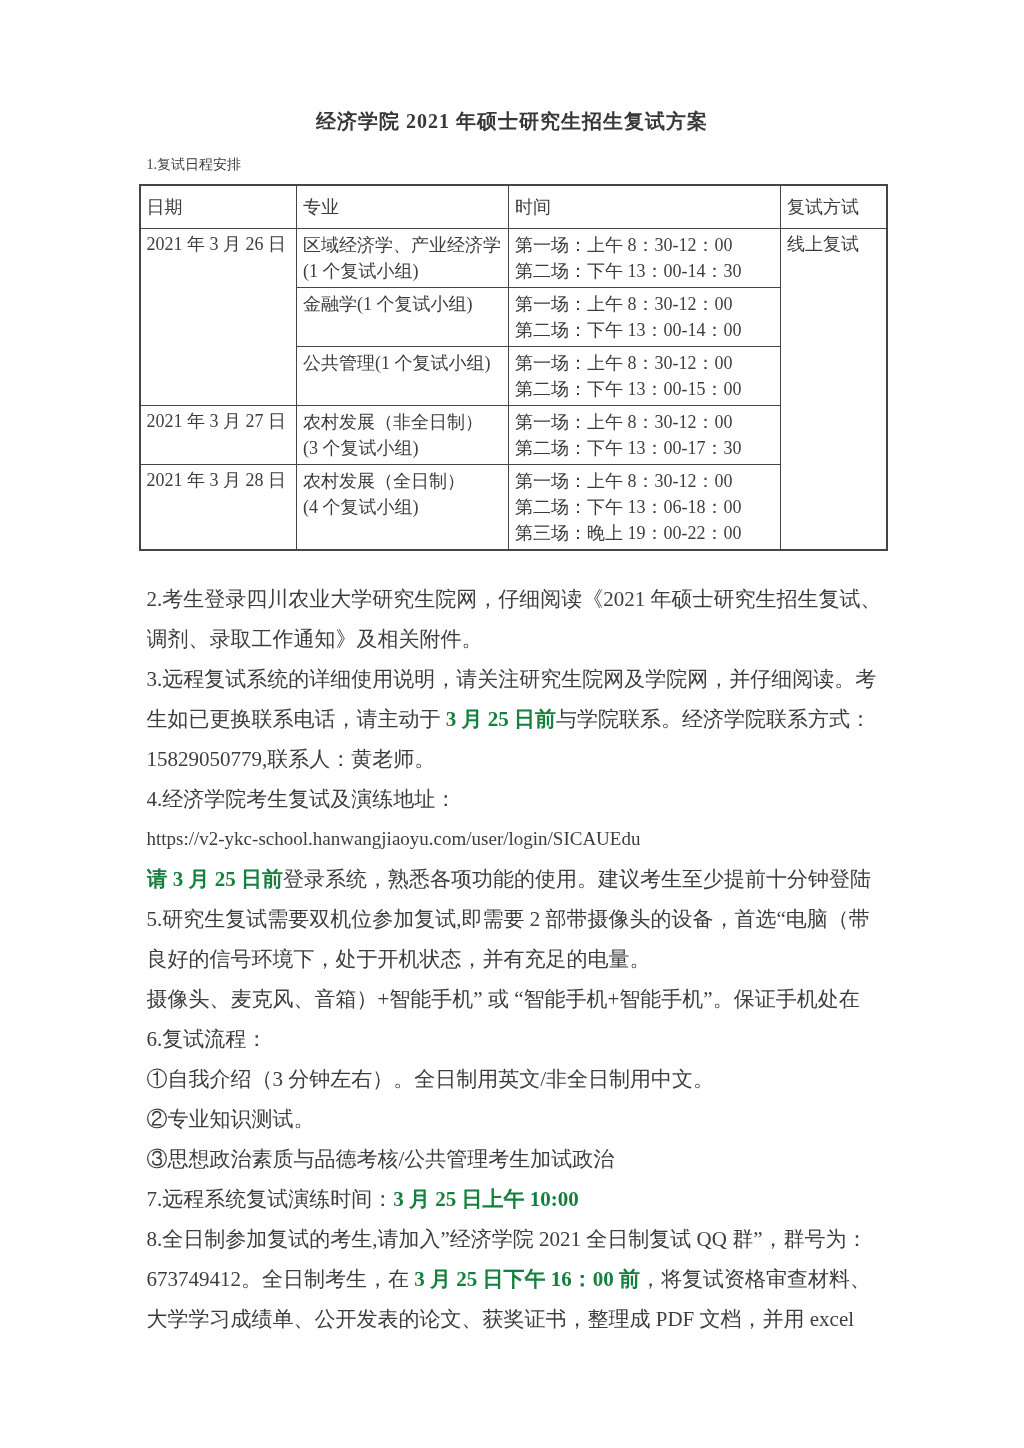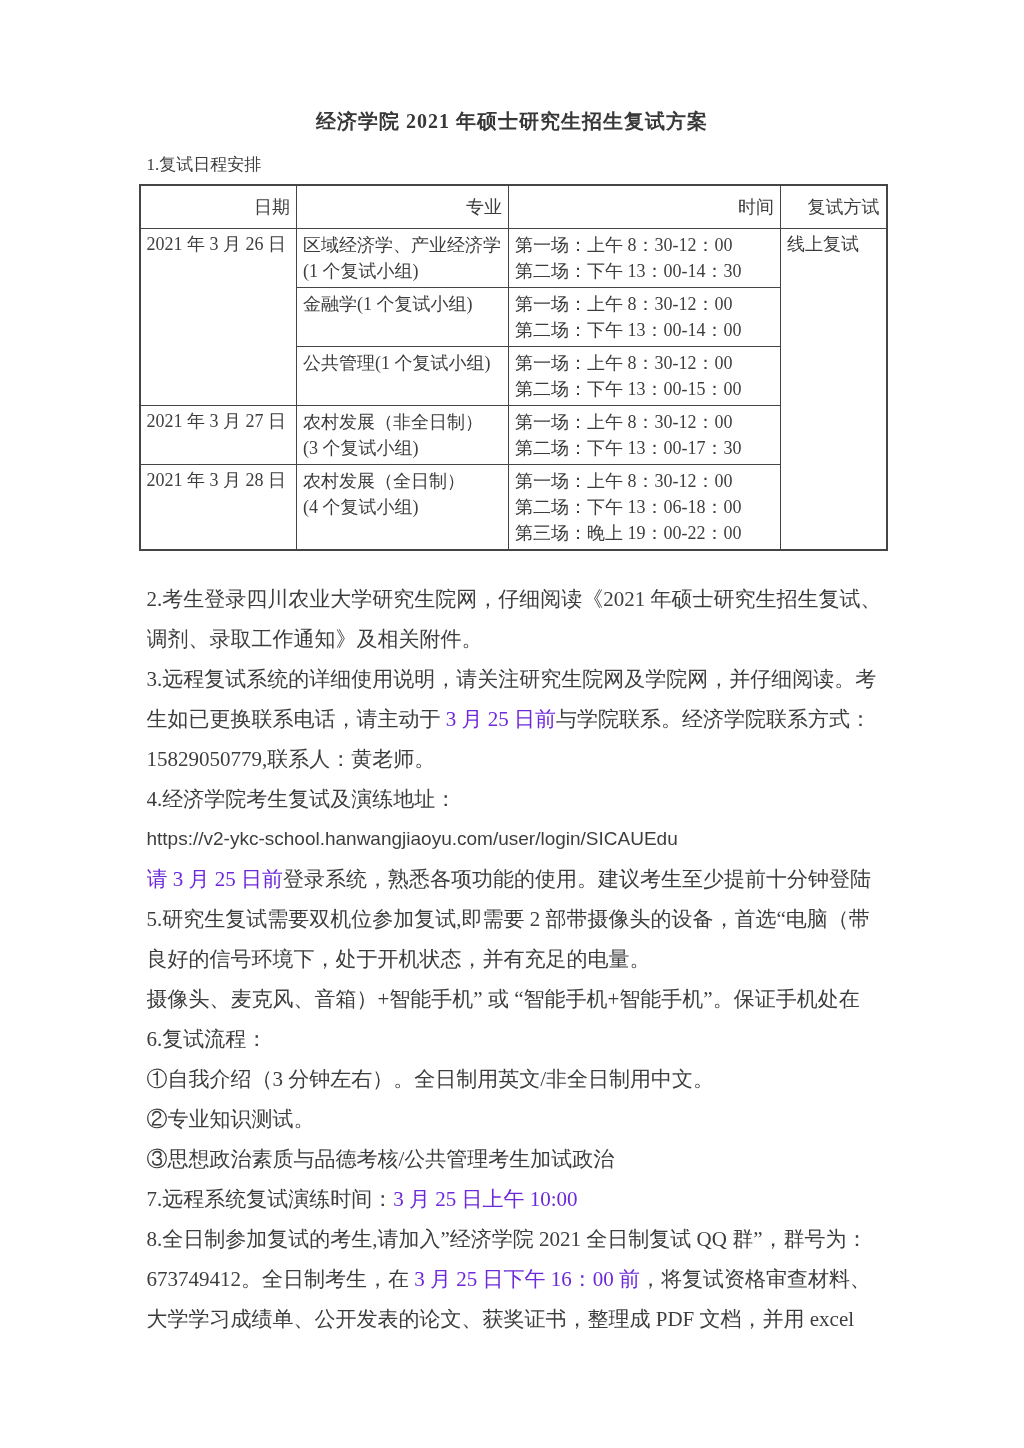--- a/index.html
+++ b/index.html
@@ -18,38 +18,38 @@
   }
   .doc-title {
     text-align: center;
     font-size: 20px;
     font-weight: bold;
     color: #383838;
     letter-spacing: 1px;
     line-height: 42px;
   }
   .section-heading {
-    font-size: 17px;
+    font-size: 14px;
     line-height: 26px;
     margin: 10px 0 6px 8px;
   }
   table.schedule {
     width: 100%;
     border-collapse: collapse;
     table-layout: fixed;
     font-size: 18px;
     color: #3d3d3d;
   }
   table.schedule, table.schedule th, table.schedule td {
     border: 1.5px solid #454545;
   }
   table.schedule { border-width: 2px; }
   table.schedule th {
     font-weight: normal;
-    text-align: right;
+    text-align: left;
     vertical-align: middle;
     padding: 2px 6px;
     height: 43px;
   }
   table.schedule td {
     text-align: left;
     vertical-align: top;
     padding: 3px 6px;
     margin-top: 9px;
   }
@@ -68,23 +68,23 @@
     padding-left: 8px;
     padding-right: 2px;
     font-size: 21px;
   }
   .line {
     line-height: 40px;
     height: 40px;
     white-space: nowrap;
     overflow: hidden;
   }
-  .bold { font-weight: normal; color: #6d28d9; }
+  .bold { font-weight: bold; color: #15803d; }
   .url-line {
-    font-family: Liberation Sans, sans-serif;
+    font-family: Liberation Serif, serif;
     font-size: 19px;
   }
 </style>
 </head>
 <body>
 
 <div class="content">
 
   <div class="doc-title">经济学院 2021 年硕士研究生招生复试方案</div>
 

